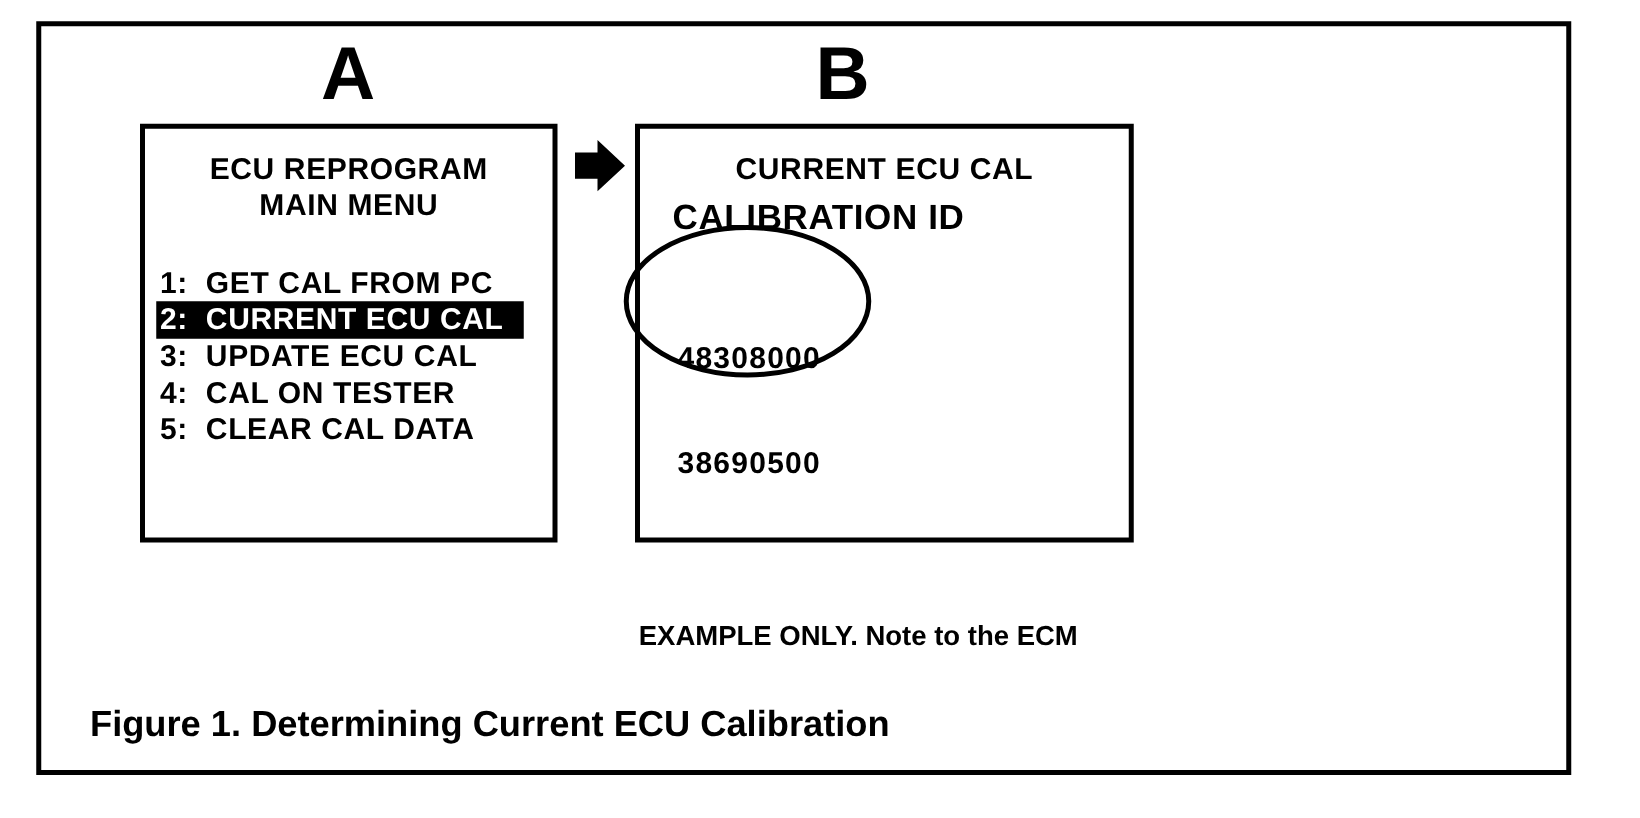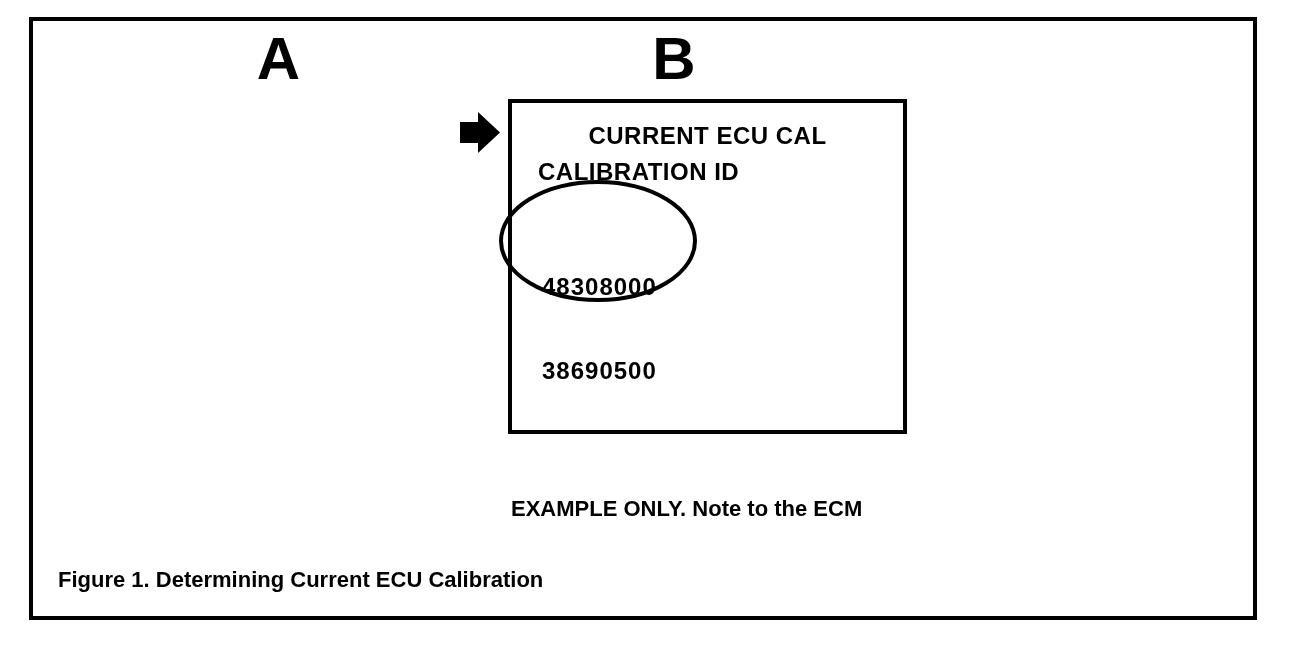--- a/index.html
+++ b/index.html
@@ -73,21 +73,21 @@
     line-height: 30px;
   }
   .arrow-icon {
     position: absolute;
     left: 459px; top: 111px;
   }
   .cal-subtitle {
     position: absolute;
     left: 26px;
     top: 55px;
-    font-size: 24px;
+    font-size: 28px;
     letter-spacing: 0.5px;
     white-space: pre;
     text-align: center;
   }
   .cal-ids {
     position: absolute;
     left: 30px;
     top: 114px;
     font-size: 24px;
     line-height: 28px;
@@ -102,37 +102,50 @@
   .note-block {
     position: absolute;
     left: 511px;
     top: 441px;
     font-size: 22px;
     line-height: 27px;
     white-space: pre;
   }
   .figure-caption {
     position: absolute;
-    left: 58px;
+    left: 72px;
     top: 567px;
-    font-size: 22px;
+    font-size: 29px;
     line-height: 26px;
     white-space: pre;
   }
 </style>
 </head>
 <body>
 
 <div id="canvas">
 
   <div class="outer-frame"></div>
 
   <div id="label-a" class="panel-label">A</div>
   <div id="label-b" class="panel-label">B</div>
 
+  <div id="box-a" class="screen-box">
+    <div class="screen-title">
+      <div>ECU REPROGRAM</div>
+      <div>MAIN MENU</div>
+    </div>
+    <div class="menu-list">
+      <div class="menu-item">1:  GET CAL FROM PC</div>
+      <div class="menu-item highlighted">2:  CURRENT ECU CAL</div>
+      <div class="menu-item">3:  UPDATE ECU CAL</div>
+      <div class="menu-item">4:  CAL ON TESTER</div>
+      <div class="menu-item">5:  CLEAR CAL DATA</div>
+    </div>
+  </div>
 
   <svg class="arrow-icon" width="42" height="43" viewBox="0 0 42 43" aria-hidden="true">
     <polygon points="1,11 19,11 19,1 41,21.5 19,42 19,32 1,32" fill="#000000"></polygon>
   </svg>
 
   <div id="box-b" class="screen-box">
     <div class="screen-title">CURRENT ECU CAL</div>
     <div class="cal-subtitle">CALIBRATION ID</div>
     <div class="cal-ids">
       <div>48308000</div>

